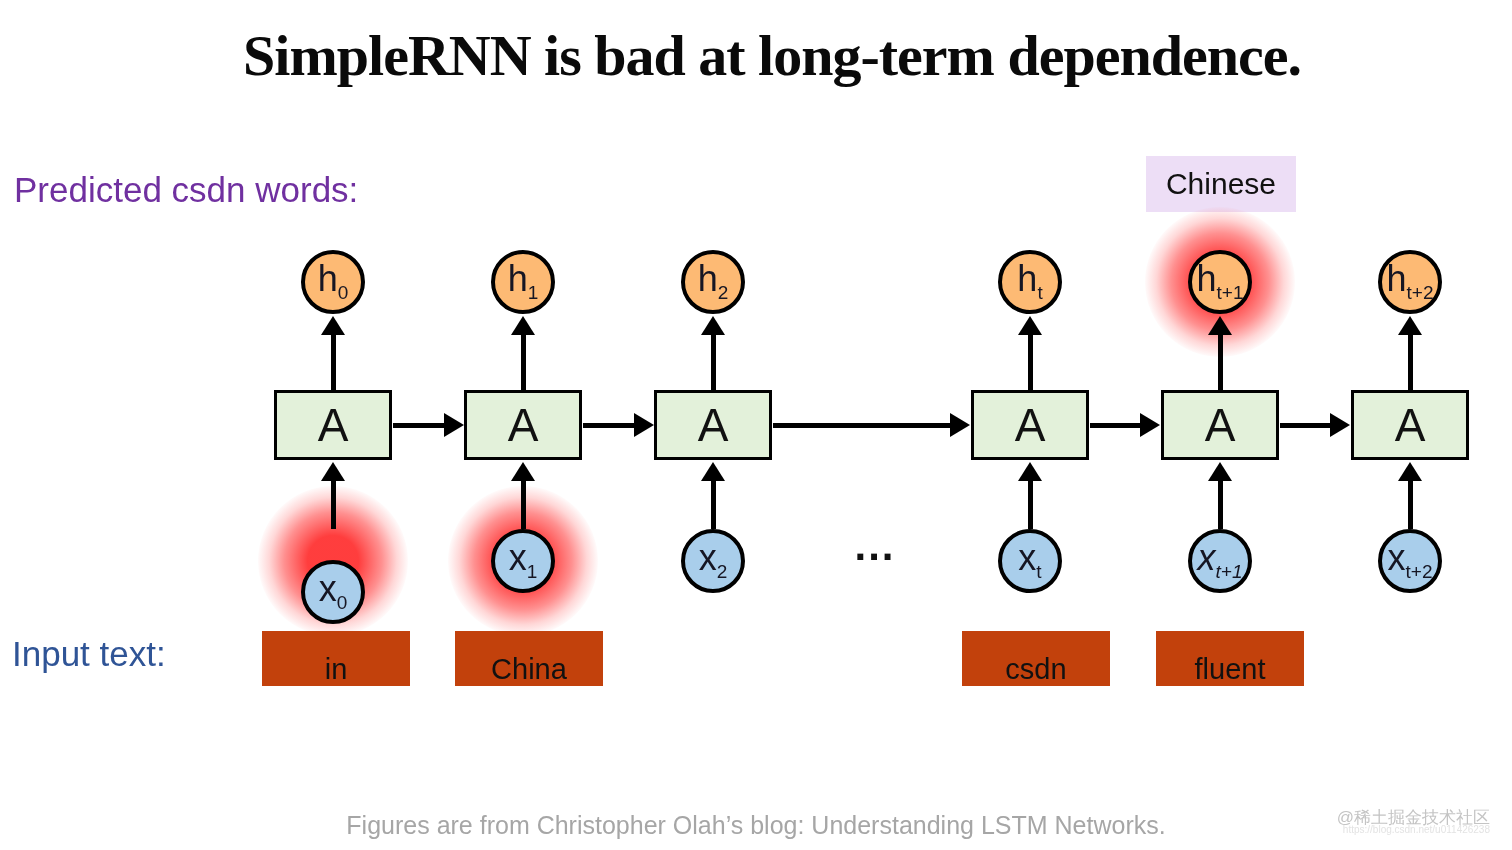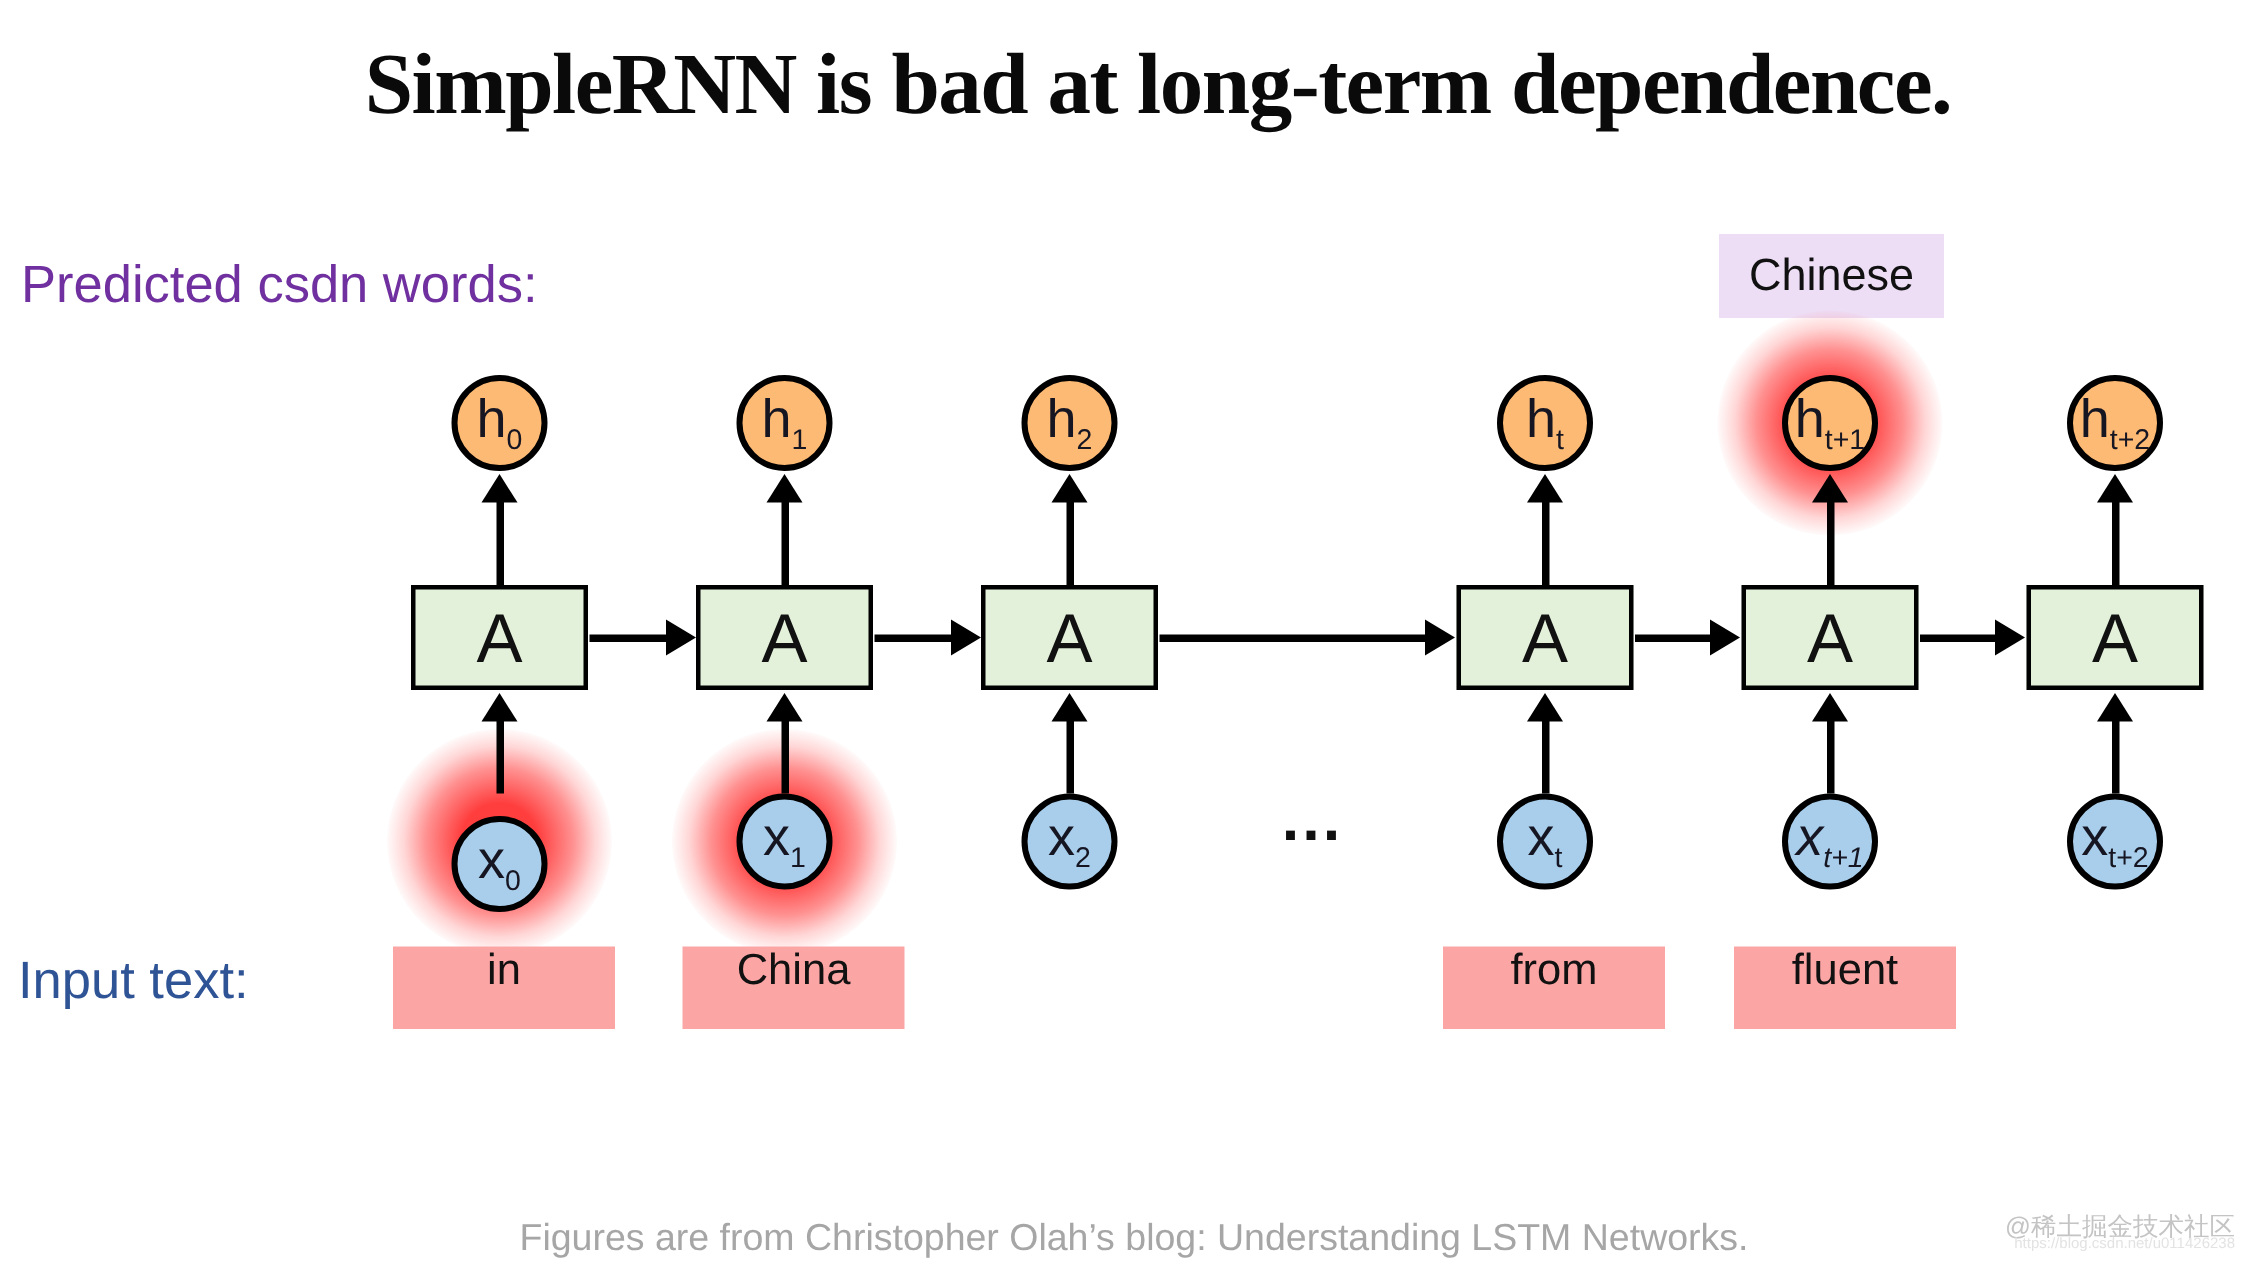--- a/index.html
+++ b/index.html
@@ -19,21 +19,21 @@
   .input-label {
     position:absolute; left:12px; top:634px; font-size:35px; color:#2F5496;
   }
   .pred-box {
     position:absolute; left:1146px; top:156px; width:150px; height:56px;
     background:#EDDEF6; display:flex; align-items:center; justify-content:center;
     font-size:30px; color:#111;
   }
   .word-box {
     position:absolute; top:631px; width:148px; height:55px;
-    background:#fca5a5; display:flex; align-items:flex-start; justify-content:center;
+    background:#c2410c; display:flex; align-items:flex-end; justify-content:center;
     font-size:29px; color:#111;
   }
   .circle {
     position:absolute; width:64px; height:64px; border:4px solid #000;
     border-radius:50%; display:flex; align-items:center; justify-content:center;
   }
   .h-circle { background:#fdba74; }
   .x-circle { background:#A9CEEB; }
   .node-text { font-size:36px; color:#161623; line-height:1; white-space:nowrap; }
   .node-text sub { font-size:19px; }
@@ -204,21 +204,21 @@
     </div>
   <div class="varrow" style="left:1208px; top:462px; height:67px;">
       <i class="head"></i>
       <i class="line"></i>
     </div>
   <div class="varrow" style="left:1398px; top:462px; height:67px;">
       <i class="head"></i>
       <i class="line"></i>
     </div>
 
-  <div class="circle x-circle" style="left:301px; top:544px;align-items:center;">
+  <div class="circle x-circle" style="left:301px; top:560px;align-items:center;">
     <span class="node-text"><span>x</span><sub>0</sub></span>
   </div>
   <div class="circle x-circle" style="left:491px; top:529px;">
     <span class="node-text"><span>x</span><sub>1</sub></span>
   </div>
   <div class="circle x-circle" style="left:681px; top:529px;">
     <span class="node-text"><span>x</span><sub>2</sub></span>
   </div>
   <div class="circle x-circle" style="left:998px; top:529px;">
     <span class="node-text"><span>x</span><sub>t</sub></span>
@@ -234,21 +234,21 @@
 
   <div class="input-label">Input text:</div>
 
   <div class="word-box" style="left:262px;">
       <span>in</span>
     </div>
   <div class="word-box" style="left:455px;">
       <span>China</span>
     </div>
   <div class="word-box" style="left:962px;">
-      <span>from</span>
+      <span>csdn</span>
     </div>
   <div class="word-box" style="left:1156px;">
       <span>fluent</span>
     </div>
 
   <div class="credit">Figures are from Christopher Olah’s blog: Understanding LSTM Networks.</div>
   <div class="watermark">@稀土掘金技术社区</div>
   <div class="watermark-url">https://blog.csdn.net/u011426238</div>
 
 </div>

